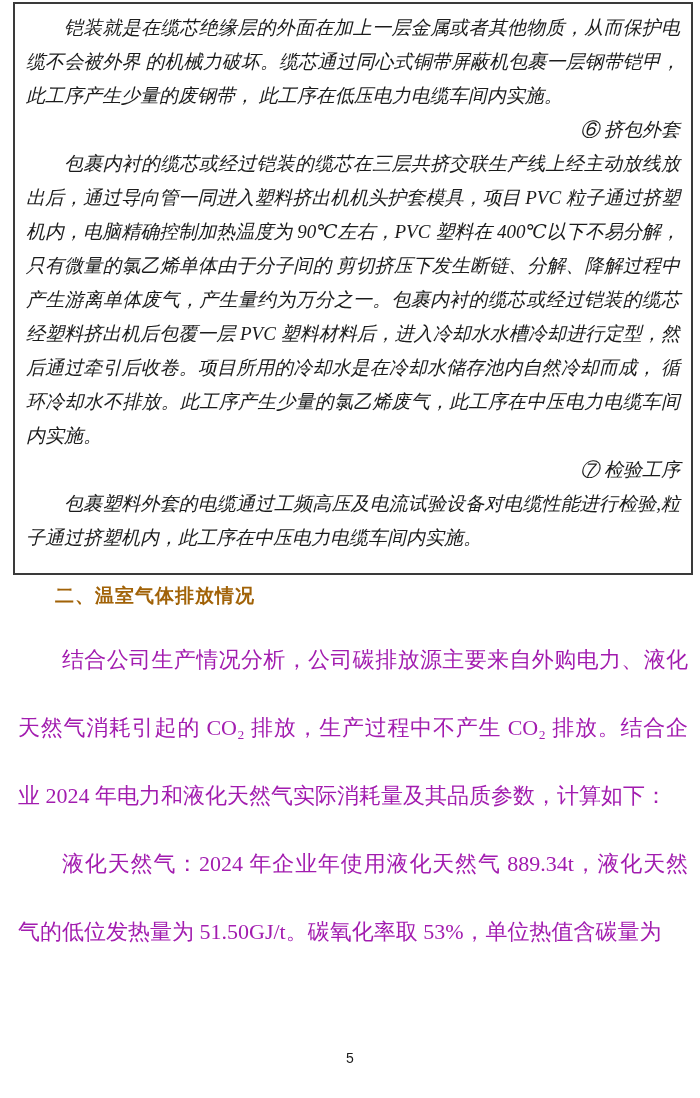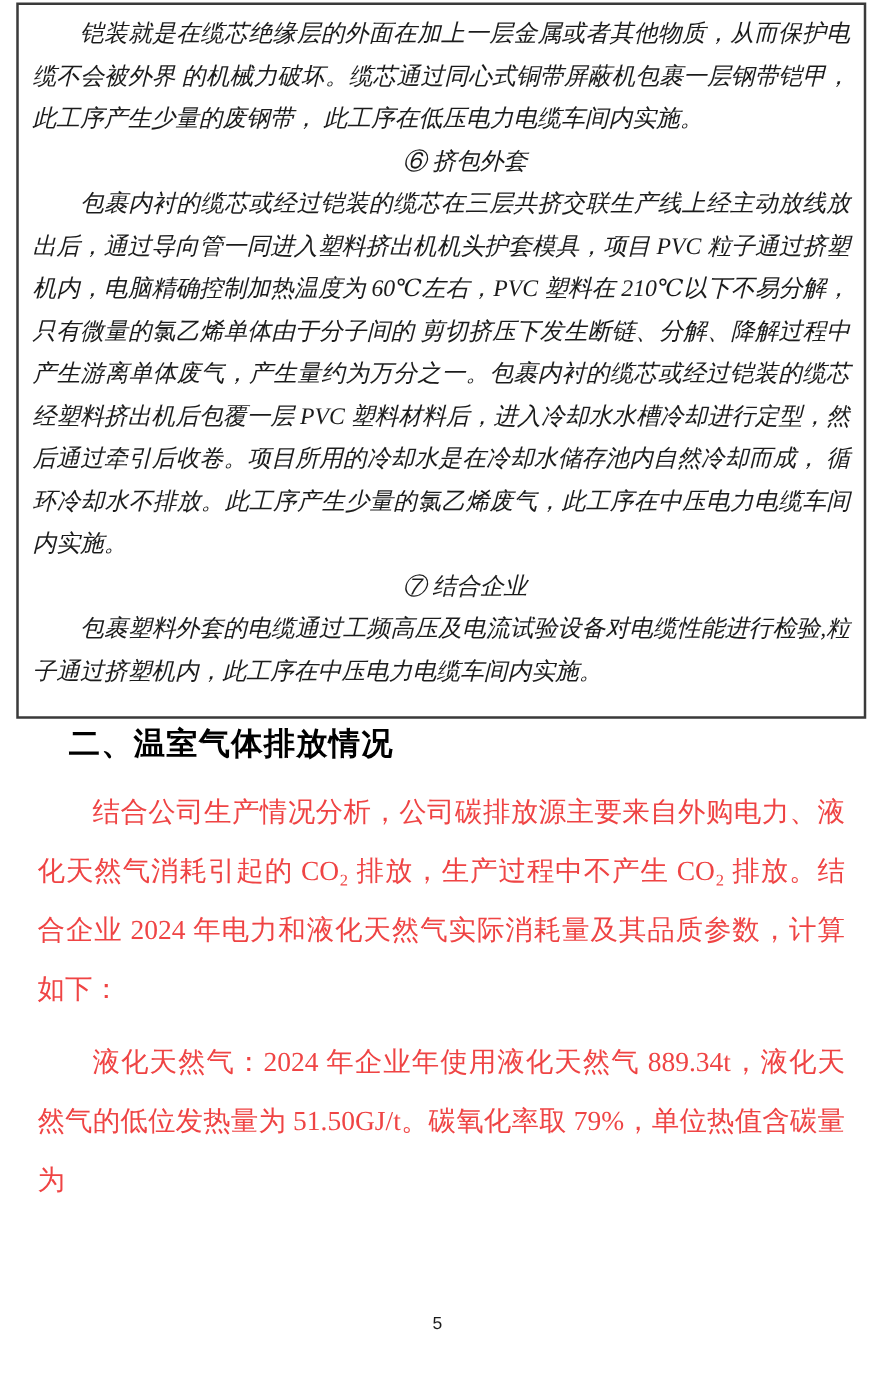--- a/index.html
+++ b/index.html
@@ -29,47 +29,47 @@
     margin: 0;
     font-family: "Liberation Serif", "DejaVu Serif", serif;
     font-style: italic;            
     font-size: 19px;
     line-height: 34px;
     text-align: justify;
     text-justify: inter-character;
     text-indent: 2em;
     color: #1b1b1b;
   }
-  .frame-box p.step { text-align: center; }
+  .frame-box p.step { text-align: right; }
 
   
   .main {
     position: absolute;
     left: 18px;
     top: 580px;
     width: 670px;
   }
   .section-heading {
     margin: 0 0 16px 0;
     padding-left: 37px;
     font-family: "DejaVu Sans", "Liberation Sans", sans-serif;
     font-weight: bold;
-    font-size: 25px;
+    font-size: 19px;
     line-height: 30px;
-    color: #000000;
+    color: #a16207;
     letter-spacing: 1px;
   }
   .main p {
-    margin: 12px;
+    margin: 0;
     font-size: 22px;
-    line-height: 47px;
+    line-height: 68px;
     text-align: justify;
     text-justify: inter-character;
     text-indent: 2em;
-    color: #ef4444;
+    color: #a21caf;
   }
 
   .page-number {
     position: absolute;
     left: 0;
     right: 0;
     bottom: 6px;
     text-align: center;
     font-family: "Liberation Sans", sans-serif;
     font-size: 14px;
@@ -77,26 +77,26 @@
   }
 </style>
 </head>
 <body>
 
 <div class="page">
 
   <div class="frame-box">
     <p>铠装就是在缆芯绝缘层的外面在加上一层金属或者其他物质，从而保护电缆不会被外界 的机械力破坏。缆芯通过同心式铜带屏蔽机包裹一层钢带铠甲，此工序产生少量的废钢带， 此工序在低压电力电缆车间内实施。</p>
     <p class="step">⑥ 挤包外套</p>
-    <p>包裹内衬的缆芯或经过铠装的缆芯在三层共挤交联生产线上经主动放线放出后，通过导向管一同进入塑料挤出机机头护套模具，项目 PVC 粒子通过挤塑机内，电脑精确控制加热温度为 60℃左右，PVC 塑料在 210℃以下不易分解，只有微量的氯乙烯单体由于分子间的 剪切挤压下发生断链、分解、降解过程中产生游离单体废气，产生量约为万分之一。包裹内衬的缆芯或经过铠装的缆芯经塑料挤出机后包覆一层 PVC 塑料材料后，进入冷却水水槽冷却进行定型，然后通过牵引后收卷。项目所用的冷却水是在冷却水储存池内自然冷却而成， 循环冷却水不排放。此工序产生少量的氯乙烯废气，此工序在中压电力电缆车间内实施。</p>
-    <p class="step">⑦ 结合企业</p>
+    <p>包裹内衬的缆芯或经过铠装的缆芯在三层共挤交联生产线上经主动放线放出后，通过导向管一同进入塑料挤出机机头护套模具，项目 PVC 粒子通过挤塑机内，电脑精确控制加热温度为 90℃左右，PVC 塑料在 400℃以下不易分解，只有微量的氯乙烯单体由于分子间的 剪切挤压下发生断链、分解、降解过程中产生游离单体废气，产生量约为万分之一。包裹内衬的缆芯或经过铠装的缆芯经塑料挤出机后包覆一层 PVC 塑料材料后，进入冷却水水槽冷却进行定型，然后通过牵引后收卷。项目所用的冷却水是在冷却水储存池内自然冷却而成， 循环冷却水不排放。此工序产生少量的氯乙烯废气，此工序在中压电力电缆车间内实施。</p>
+    <p class="step">⑦ 检验工序</p>
     <p>包裹塑料外套的电缆通过工频高压及电流试验设备对电缆性能进行检验,粒子通过挤塑机内，此工序在中压电力电缆车间内实施。</p>
   </div>
 
   <div class="main">
     <h2 class="section-heading">二、温室气体排放情况</h2>
     <p>结合公司生产情况分析，公司碳排放源主要来自外购电力、液化天然气消耗引起的 CO₂ 排放，生产过程中不产生 CO₂ 排放。结合企业 2024 年电力和液化天然气实际消耗量及其品质参数，计算如下：</p>
-    <p>液化天然气：2024 年企业年使用液化天然气 889.34t，液化天然气的低位发热量为 51.50GJ/t。碳氧化率取 79%，单位热值含碳量为</p>
+    <p>液化天然气：2024 年企业年使用液化天然气 889.34t，液化天然气的低位发热量为 51.50GJ/t。碳氧化率取 53%，单位热值含碳量为</p>
   </div>
 
   <div class="page-number">5</div>
 
 </div>
 
 </body></html>

